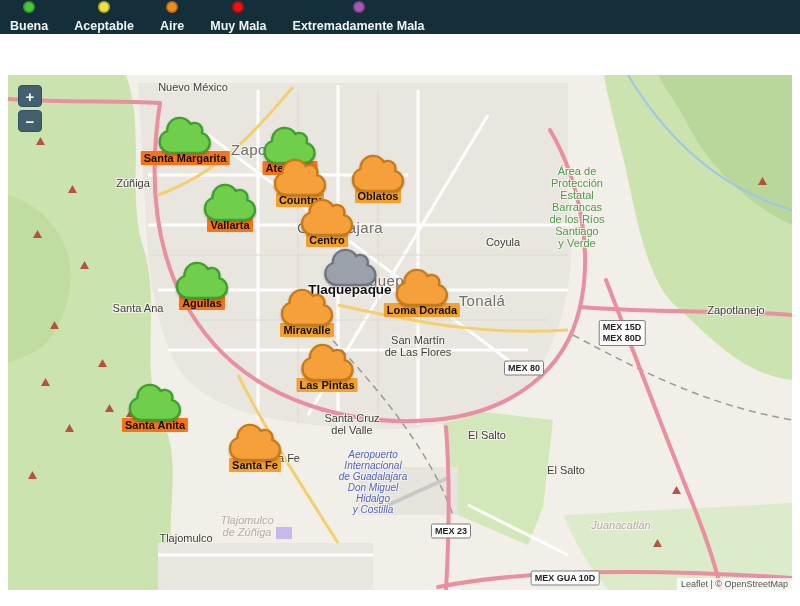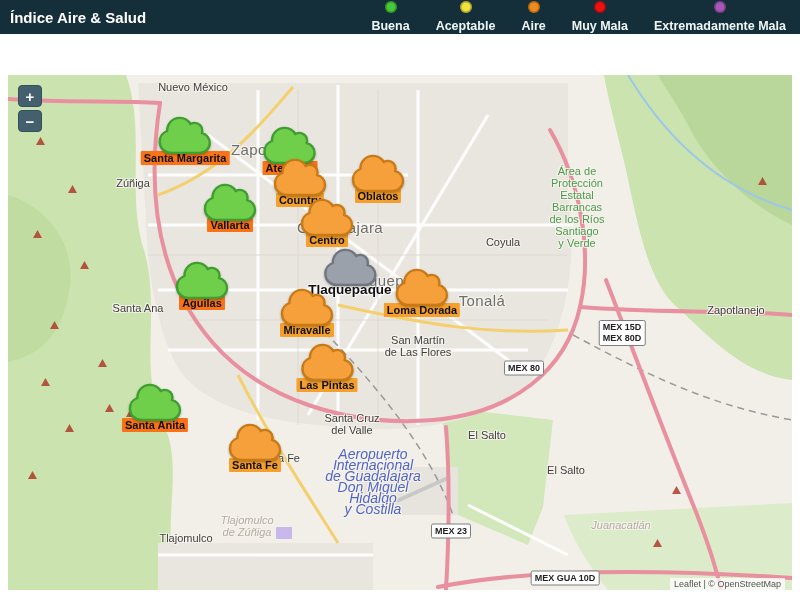--- a/index.html
+++ b/index.html
@@ -29,34 +29,33 @@
   .st-mala .lbl{background:#f5a02c;}
   .st-sin-datos path{fill:#9aa1ab;stroke:#6f7680;}
   .st-sin-datos .lbl{background:none;font-size:13.5px;font-weight:800;text-shadow:0 0 3px #fff,0 0 3px #fff,1px 1px 0 #fff;}
 
   
   .place{position:absolute;transform:translate(-50%,-50%);text-align:center;white-space:pre-line;z-index:2;color:#3f3f3f;font-size:11px;line-height:12px;
          text-shadow:-1px -1px 0 #f6f3ec,1px -1px 0 #f6f3ec,-1px 1px 0 #f6f3ec,1px 1px 0 #f6f3ec;}
   .place.city{font-size:15px;line-height:16px;color:#6e6e6e;letter-spacing:.4px;}
   .place.faded{color:#b3ada3;font-style:italic;}
   .place.area{color:#4c9a4c;line-height:12px;}
-  .place.airport{color:#5064c8;font-size:14px;line-height:11px;font-style:italic;}
+  .place.airport{color:#5064c8;font-size:10px;line-height:11px;font-style:italic;}
 
   .badge{position:absolute;transform:translate(-50%,-50%);z-index:3;background:#fff;border:1px solid #7d7d7d;border-radius:2px;padding:1px 3px;
          font-size:9px;font-weight:bold;color:#222;line-height:11px;text-align:center;white-space:nowrap;}
 
-  .attr{position:absolute;right:7px;bottom:0;z-index:10;background:rgba(255,255,255,.75);font-size:9px;color:#555;padding:1px 4px;}
+  .attr{position:absolute;right:0;bottom:0;z-index:10;background:rgba(255,255,255,.75);font-size:9px;color:#555;padding:1px 4px;}
 </style>
 </head>
 <body>
 
 <div class="page">
 
   <header>
-    <div class="app-title">Índice Aire &amp; Salud</div>
     <div class="legend" id="legend">
         <div class="legend-item">
           <span class="dot" style="background: rgb(70, 200, 56);"></span>
           <span>Buena</span>
         </div>
         <div class="legend-item">
           <span class="dot" style="background: rgb(240, 225, 60);"></span>
           <span>Aceptable</span>
         </div>
         <div class="legend-item">

